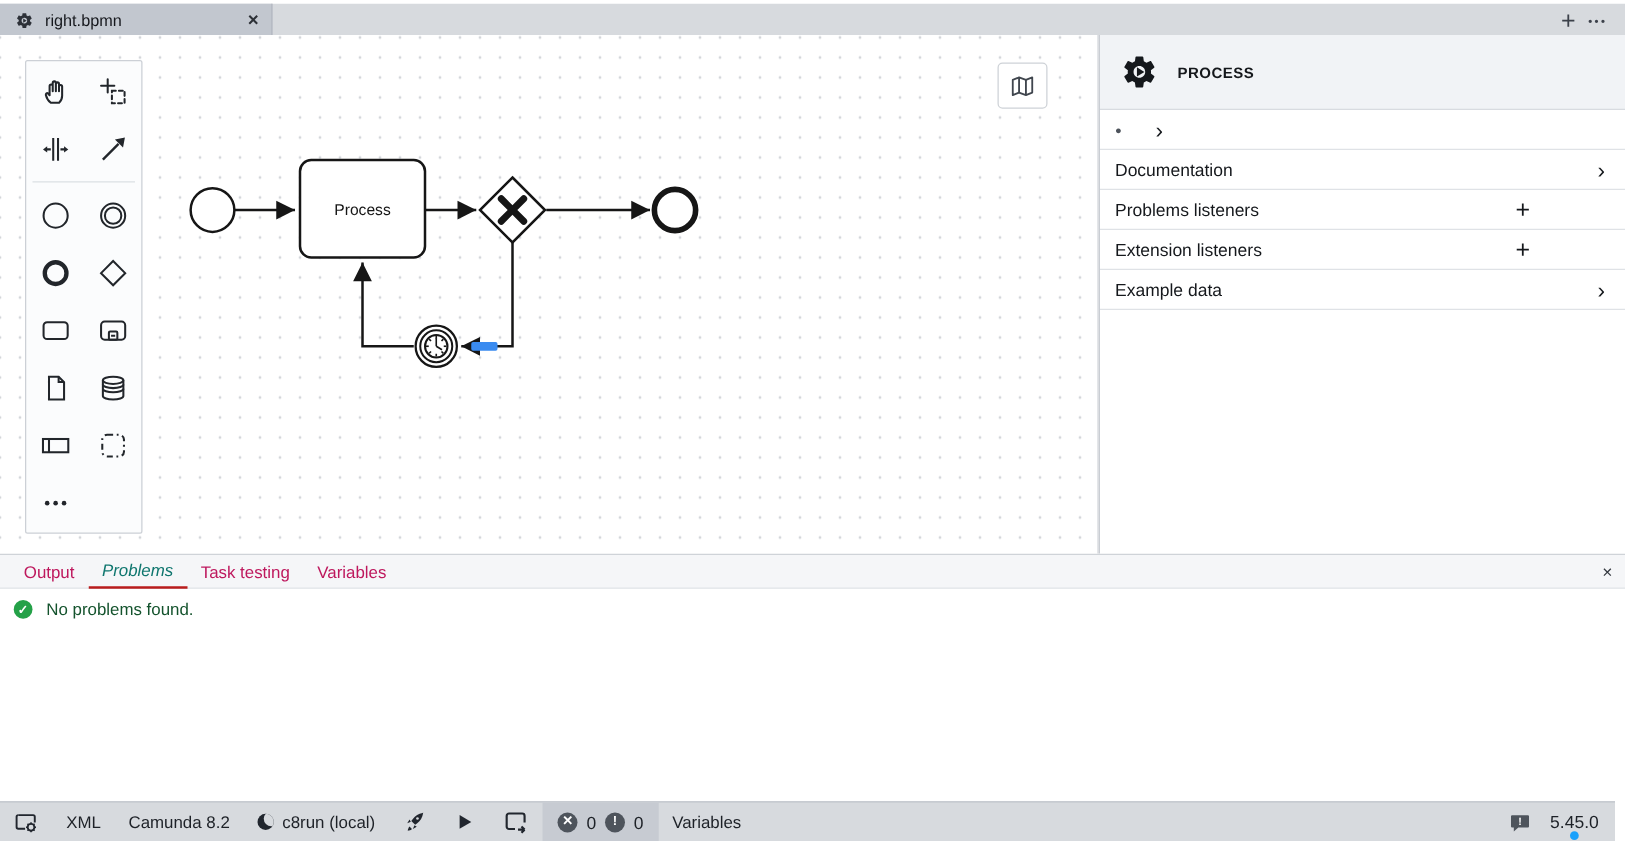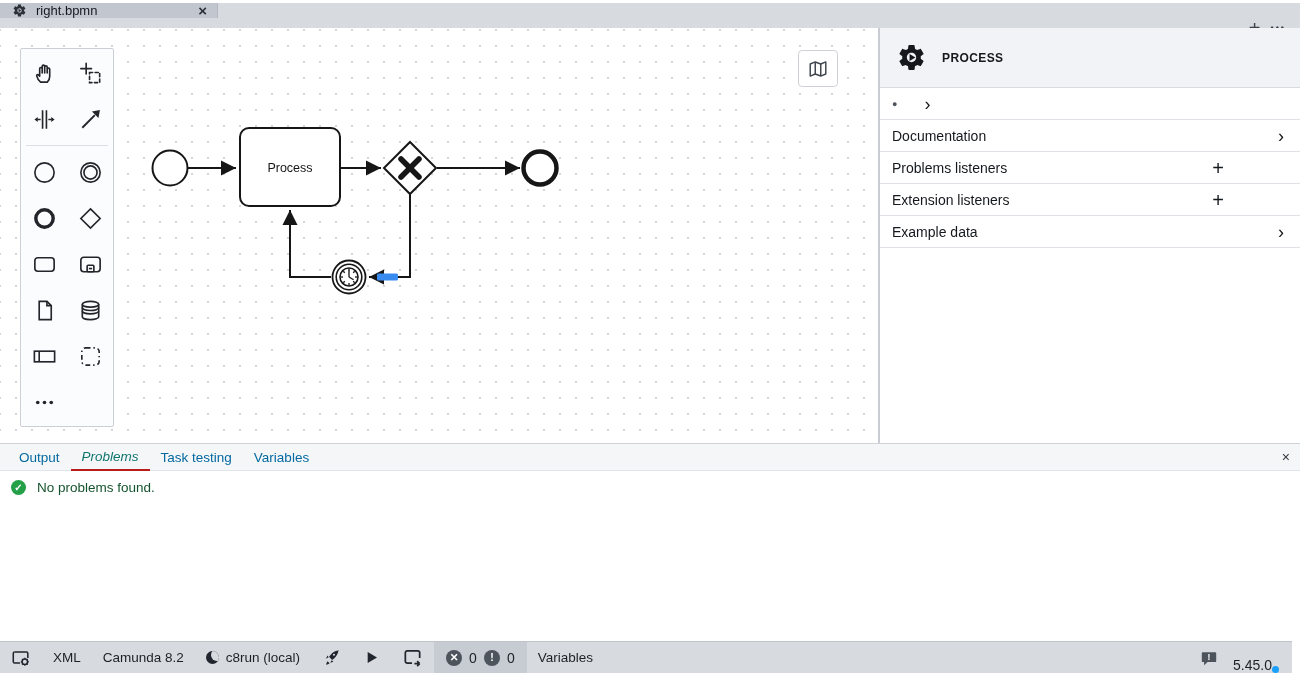--- a/index.html
+++ b/index.html
@@ -1,21 +1,21 @@
 <!DOCTYPE html>
 <html><head>
 <meta charset="utf-8">
 <style>
   * { box-sizing: border-box; margin: 0; padding: 0; }
   html,body { width:1300px; height:673px; overflow:hidden; }
   body { position:relative; font-family:"Liberation Sans", sans-serif; background:#fff; color:#15181c; }
 
   
   .tabbar { position:absolute; left:0; top:3px; width:1300px; height:28px; background:#d7dade;
-            border-bottom:1px solid #c3c7ce; display:flex; align-items:stretch;flex-direction:column; }
+            border-bottom:1px solid #c3c7ce; display:flex; align-items:stretch; }
   .tab { width:218px; background:#c2c7cf; border-right:1px solid #b3b8c1; display:flex; align-items:center;
          gap:9px; padding:0 10px 0 12px; cursor:pointer; }
   .tab-title { flex:1; font-size:13px; color:#16181d; }
   .tab-close { font-size:15px; font-weight:700; color:#2c3036; line-height:1; cursor:pointer; }
   .tabbar-actions { margin-left:auto; display:flex; align-items:center; gap:10px; padding-right:14px; }
   .newtab { font-size:20px; color:#3c414a; line-height:1; cursor:pointer; }
   .more { font-size:9px; letter-spacing:2px; color:#3c414a; font-weight:700; cursor:pointer; }
 
   
   .canvas { position:absolute; left:0; top:28px; width:879px; height:415px; background-color:#fff;
@@ -49,21 +49,21 @@
   .pdot { font-size:9px; color:#4d535b; margin-right:23px; }
   .pchev { font-size:18px; color:#15181c; width:14px; text-align:center; line-height:1;
            font-weight:400; margin-right:2px; }
   .pplus { font-size:20px; font-weight:400; color:#15181c; margin-right:66px; line-height:1; }
 
   
   .bottom { position:absolute; left:0; top:443px; width:1300px; height:198px; background:#fff;
             border-top:1px solid #cfd3d8; }
   .btabs { height:27px; background:#f5f6f8; border-bottom:1px solid #e1e4e8; display:flex;
            align-items:flex-end; padding:0 8px; position:relative; }
-  .btab { padding:5px 11px 5px; font-size:13.5px; color:#0369a1; cursor:pointer; }
+  .btab { padding:5px 11px 5px; font-size:13.5px; color:#be185d; cursor:pointer; }
   .btab.active { color:#0f766e; border-bottom:2px solid #b91c1c; margin-bottom:-1px;font-style:italic; }
   .bclose { position:absolute; right:10px; top:5px; font-size:14px; color:#33383f; cursor:pointer; }
   .bmsg { display:flex; align-items:center; gap:11px; padding:9px 0 0 11px; }
   .check { width:15px; height:15px; border-radius:50%; background:#24a148; color:#fff; font-size:10px;
            display:flex; align-items:center; justify-content:center; font-weight:700; }
   .bmsg-text { font-size:13.5px; color:#14532d; }
 
   
   .statusbar { position:absolute; left:0; top:641px; width:1292px; height:32px; background:#d7dade;
                border-top:1px solid #bfc3ca; display:flex; align-items:center; font-size:13.5px;
@@ -71,22 +71,22 @@
   .sitem { display:flex; align-items:center; gap:7px; padding:0 11px; height:100%; cursor:pointer; }
   .si { display:block; }
   .scounts { background:#c7cbd2; gap:7px; padding:0 12px; }
   .badge { width:16px; height:16px; border-radius:50%; background:#4e545c; color:#fff; font-size:10.5px;
            font-weight:700; display:flex; align-items:center; justify-content:center; line-height:1; }
   .scount { font-size:14px; }
   .sspacer { flex:1; }
   .moon { width:13px; height:13px; border-radius:50%; background:#21262e; position:relative; overflow:hidden; }
   .moon::after { content:""; position:absolute; left:5px; top:-2px; width:12px; height:12px;
                  border-radius:50%; background:#d7dade; }
-  .version-wrap { display:flex; align-items:flex-end; padding:0 13px 0 4px; height:100%;
-                  cursor:pointer; padding-top:7px; }
+  .version-wrap { display:flex; align-items:center; padding:0 13px 0 4px; height:100%;
+                  cursor:pointer; padding-top:7px;flex-direction:column; }
   .version { font-size:14px; }
   .update-dot { width:7px; height:7px; border-radius:50%; background:#18a0fb; margin-top:0; }
 </style>
 </head>
 <body>
 
 <div class="tabbar">
   <div class="tab">
     <svg width="15" height="15" viewBox="0 0 24 24">
       <path fill="#2d3138" fill-rule="evenodd" d="M19.14 12.94c.04-.3.06-.61.06-.94 0-.32-.02-.64-.07-.94l2.03-1.58c.18-.14.23-.41.12-.61l-1.92-3.32c-.12-.22-.37-.29-.59-.22l-2.39.96c-.5-.38-1.03-.7-1.62-.94l-.36-2.54c-.04-.24-.24-.41-.48-.41h-3.84c-.24 0-.43.17-.47.41l-.36 2.54c-.59.24-1.13.57-1.62.94l-2.39-.96c-.22-.08-.47 0-.59.22L2.74 8.87c-.12.21-.08.47.12.61l2.03 1.58c-.05.3-.09.63-.09.94s.02.64.07.94l-2.03 1.58c-.18.14-.23.41-.12.61l1.92 3.32c.12.22.37.29.59.22l2.39-.96c.5.38 1.03.7 1.62.94l.36 2.54c.05.24.24.41.48.41h3.84c.24 0 .44-.17.47-.41l.36-2.54c.59-.24 1.13-.56 1.62-.94l2.39.96c.22.08.47 0 .59-.22l1.92-3.32c.12-.22.07-.47-.12-.61l-2.01-1.58zM12 15.6c-1.98 0-3.6-1.62-3.6-3.6s1.62-3.6 3.6-3.6 3.6 1.62 3.6 3.6-1.62 3.6-3.6 3.6z"></path>

